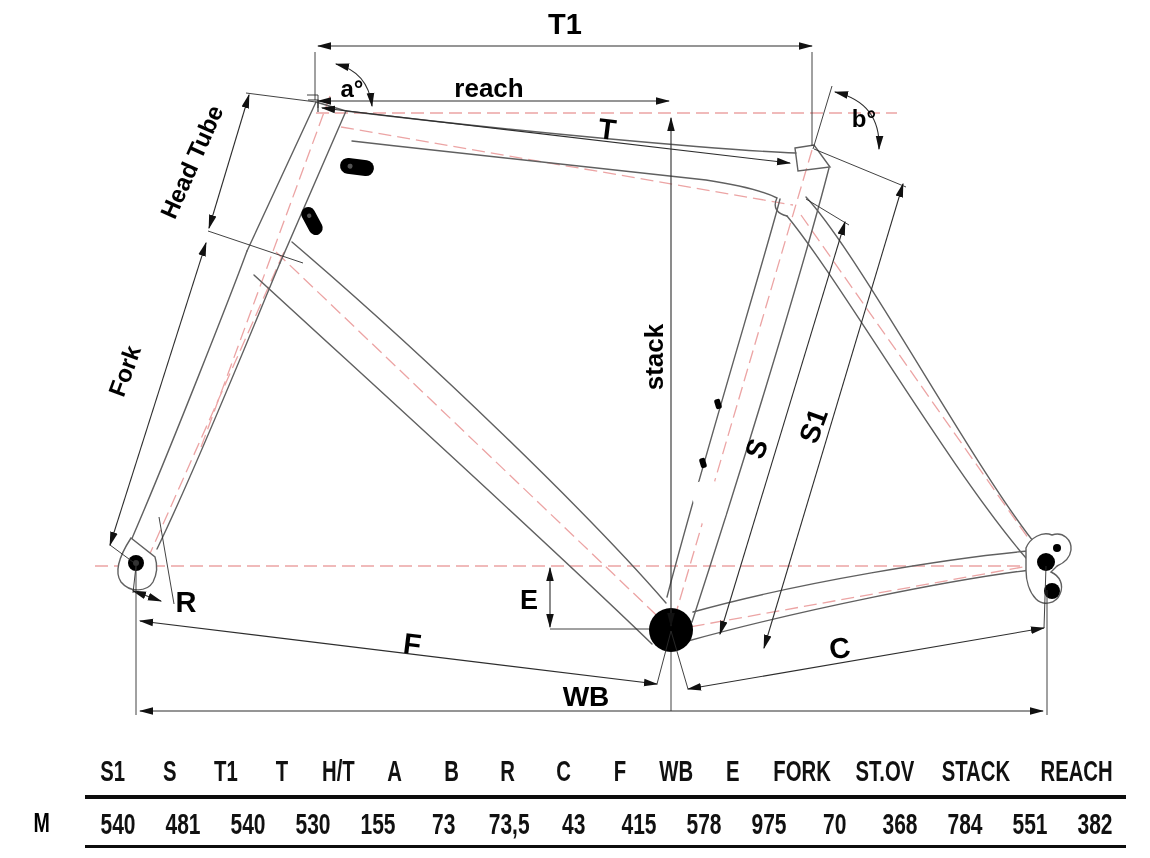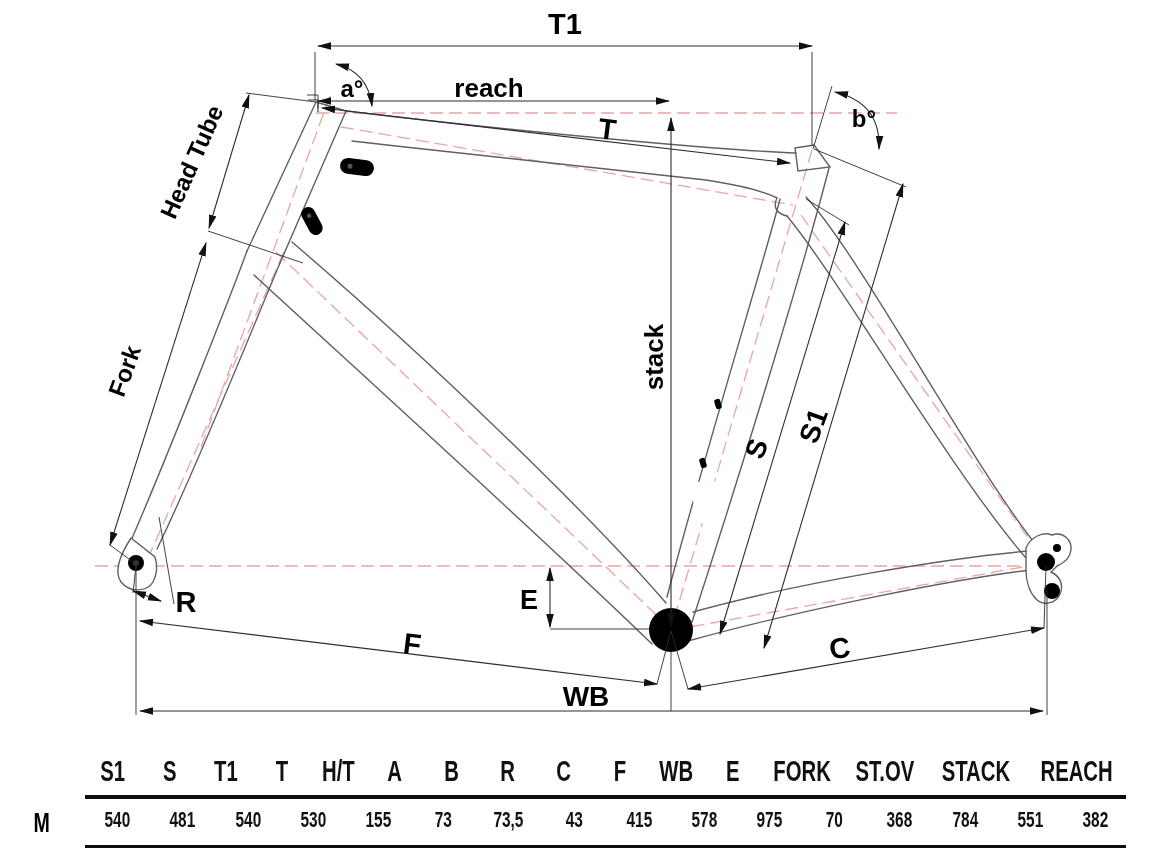--- a/index.html
+++ b/index.html
@@ -14,21 +14,21 @@
   .red line,.red path{fill:none;stroke:#eca4a4;stroke-width:1.3;stroke-dasharray:13 6;}
   .dim line,.dim path,.dim polyline{fill:none;stroke:#2d2d2d;stroke-width:1.1;}
   .dim .thin{stroke-width:0.9;}
   
   .geo-table{position:absolute;left:0;top:745px;width:1150px;height:113px;}
   .hdr-row,.val-row{position:absolute;left:85px;width:1043px;display:flex;}
   .hdr-row{top:10px;}
   .val-row{top:62px;}
   .cell{flex:1;text-align:center;font-weight:bold;color:#111;overflow:visible;white-space:nowrap;}
   .hdr-row .cell{font-size:29px;}
-  .val-row .cell{font-size:22px;}
+  .val-row .cell{font-size:30px;}
   .cond{display:inline-block;transform:scaleX(0.70);transform-origin:center;}
   .rule-a{position:absolute;left:85px;top:50px;width:1043px;height:4px;background:#0d0d0d;}
   .rule-b{position:absolute;left:85px;top:100px;width:1043px;height:2.5px;background:#0d0d0d;}
   .m-label{position:absolute;left:14px;top:62px;width:56px;text-align:center;font-size:28px;font-weight:bold;color:#000;}
 </style>
 </head>
 <body>
 
 <div class="stage">
 

